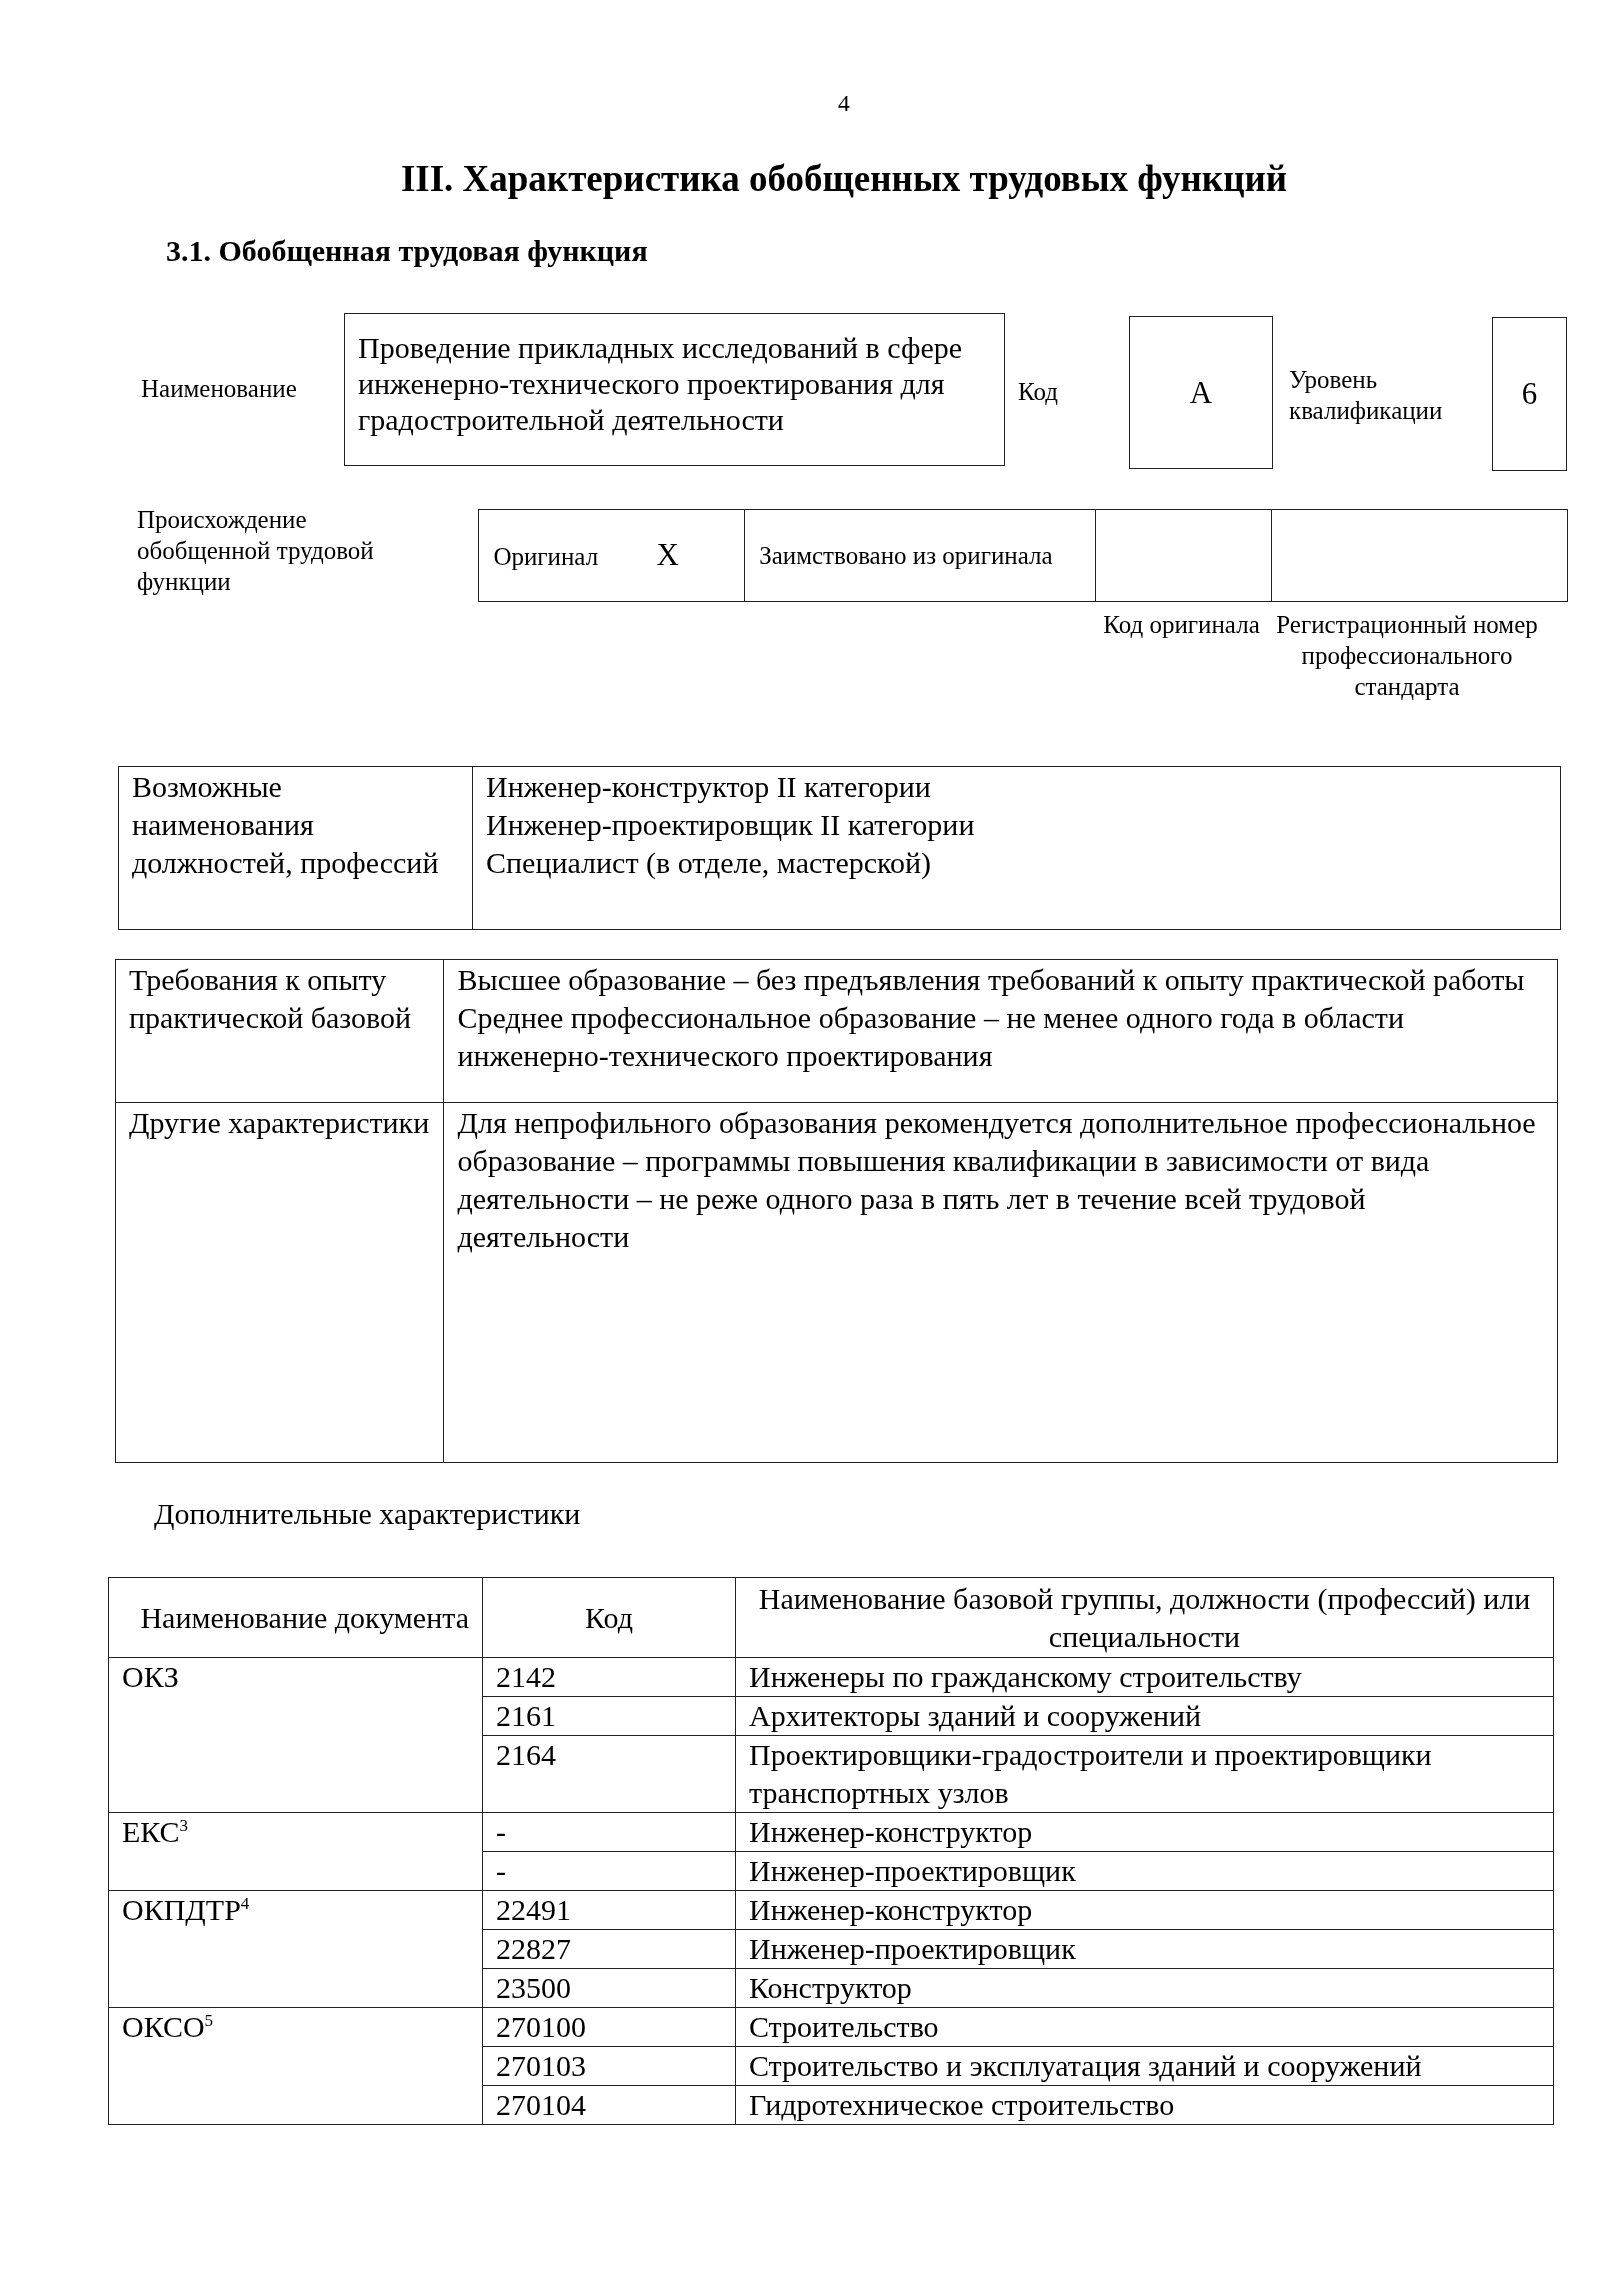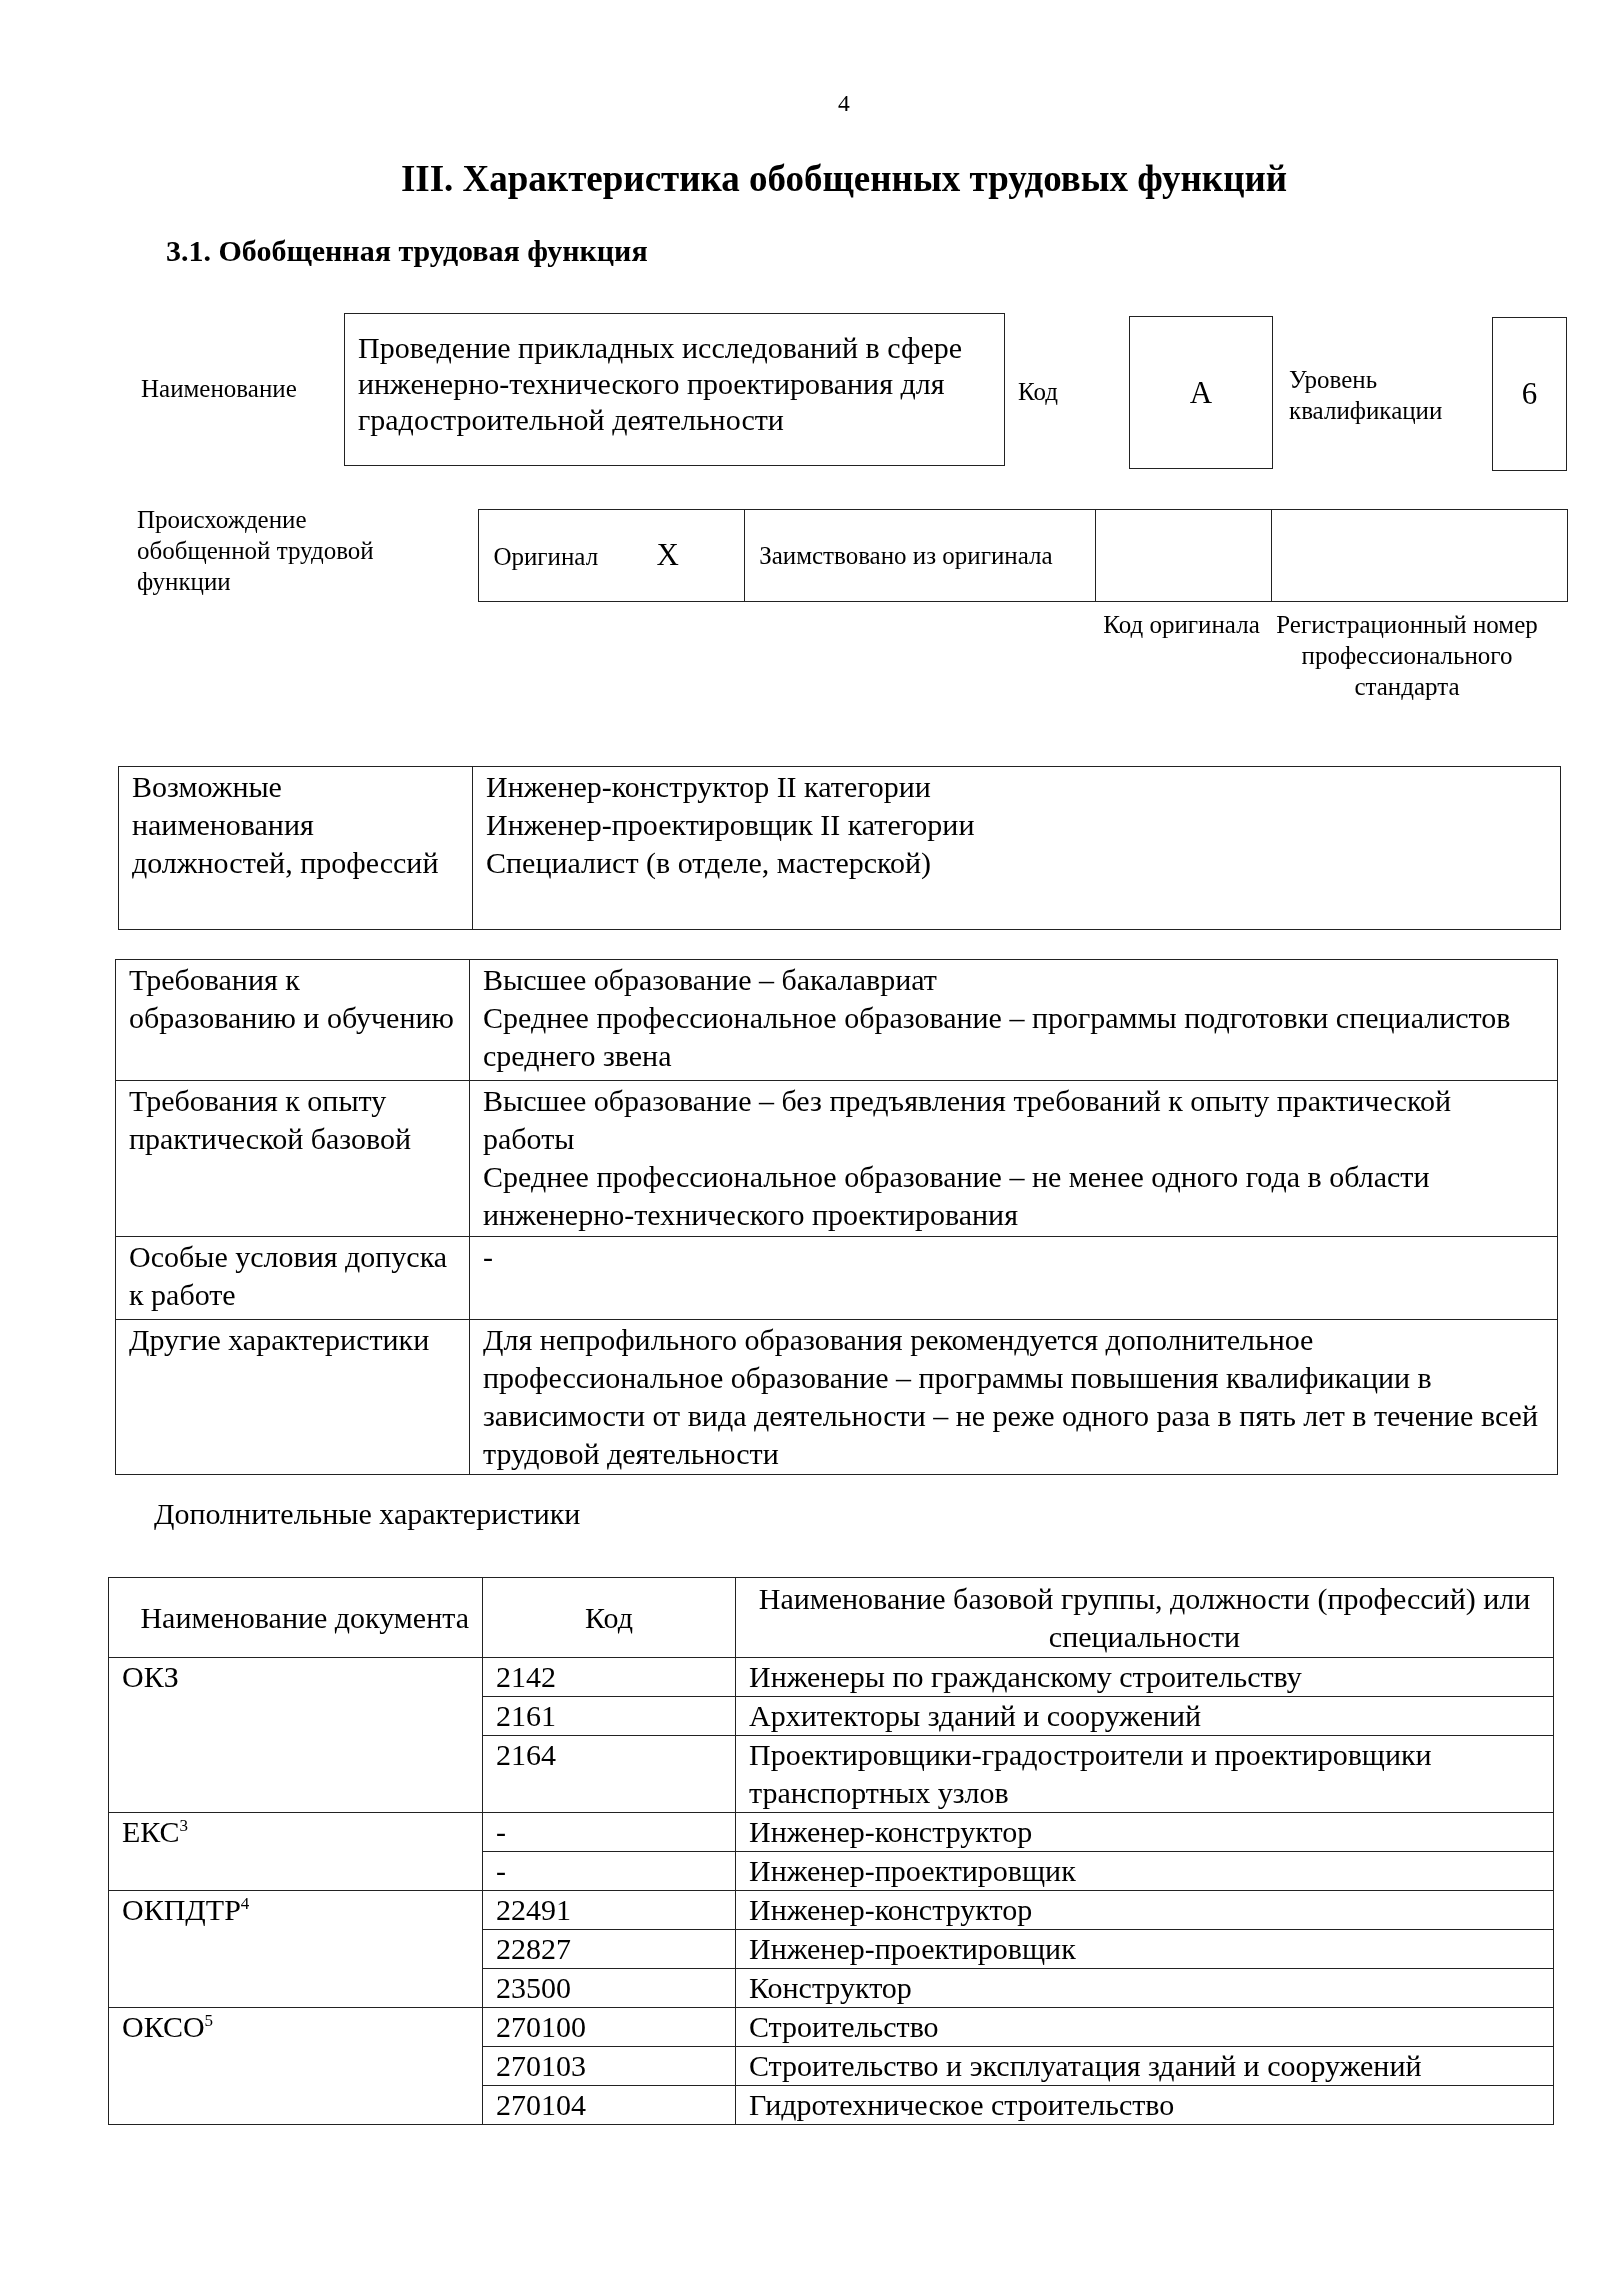--- a/index.html
+++ b/index.html
@@ -70,38 +70,25 @@
       <div>Инженер-конструктор II категории</div>
       <div>Инженер-проектировщик II категории</div>
       <div>Специалист (в отделе, мастерской)</div>
     </td>
   </tr>
 </tbody>
   </table>
 
 <table class="abs big" style="left:115px; top:959px; width:1443px; height:504px;">
   <tbody>
-      <tr style="height:121px;">
-    <td style="width:327px;">Требования к образованию и обучению</td>
-    <td>
-      <div>Высшее образование – бакалавриат</div>
-      <div>Среднее профессиональное образование – программы подготовки специалистов среднего звена</div>
-    </td>
-  </tr>
   <tr style="height:143px;">
     <td>Требования к опыту практической базовой</td>
     <td>
       <div>Высшее образование – без предъявления требований к опыту практической работы</div>
       <div>Среднее профессиональное образование – не менее одного года в области инженерно-технического проектирования</div>
-    </td>
-  </tr>
-  <tr style="height:83px;">
-    <td>Особые условия допуска к работе</td>
-    <td>
-      <div>-</div>
     </td>
   </tr>
   <tr>
     <td>Другие характеристики</td>
     <td>
       <div>Для непрофильного образования рекомендуется дополнительное профессиональное образование – программы повышения квалификации в зависимости от вида деятельности – не реже одного раза в пять лет в течение всей трудовой деятельности</div>
     </td>
   </tr>
 </tbody>
   </table>

